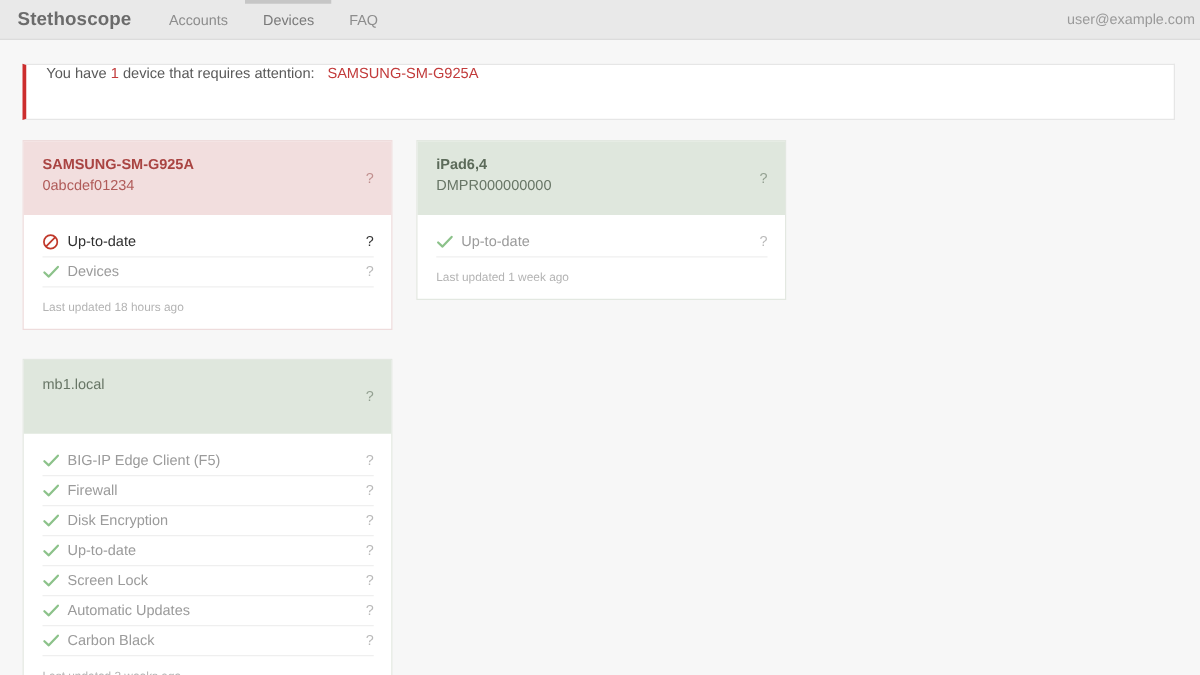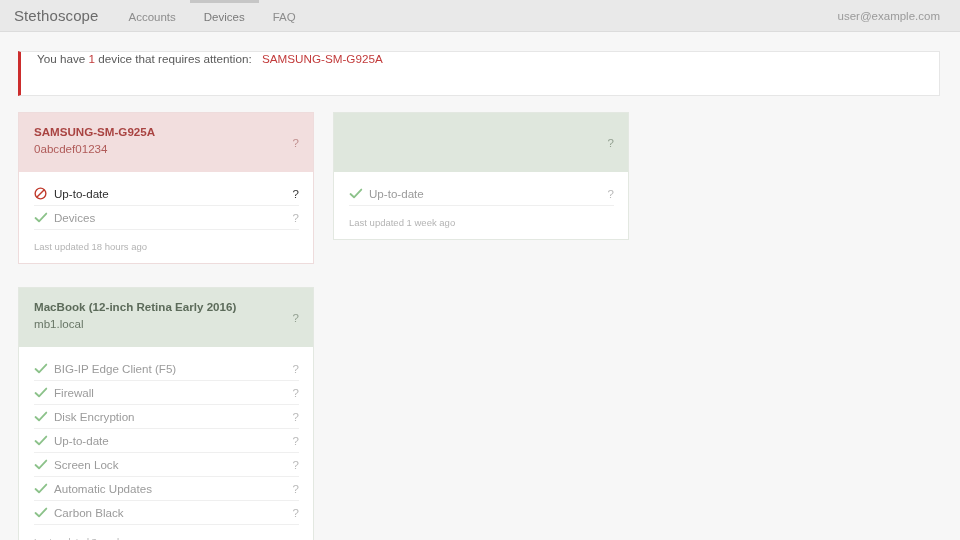--- a/index.html
+++ b/index.html
@@ -26,21 +26,21 @@
     align-items: stretch;
     position: relative;
   }
   .brand {
     font-size: 15px;
     color: #6b6b6b;
     padding: 0 16px 0 14px;
     display: flex;
     align-items: center;
     letter-spacing: .1px;
-    font-weight: 400;
+    font-weight: 700;
     cursor: pointer;
   }
   .nav-links {
     display: flex;
     align-items: stretch;
   }
   .nav-link {
     font-size: 11.5px;
     color: #8d8d8d;
     padding: 0 14px;
@@ -52,21 +52,21 @@
     box-sizing: border-box;
   }
   .nav-link.active {
     border-top: 3px solid #c6c6c6;
     color: #7a7a7a;
   }
   .nav-right {
     margin-left: auto;
     display: flex;
     align-items: center;
-    padding-right: 20px;
+    padding-right: 4px;
     font-size: 11.5px;
     color: #9a9a9a;
     cursor: pointer;
   }
 
   
   .content {
     padding: 0;
   }
   .alert {
@@ -258,21 +258,20 @@
             <span class="row-help">?</span>
           </div>
 
           <div class="updated">Last updated 18 hours ago</div>
         </div>
       </div>
 
       <div class="card ok">
         <div class="card-head">
           <div>
-            <div class="card-title">MacBook (12-inch Retina Early 2016)</div>
             <div class="card-sub">mb1.local</div>
           </div>
           <div class="head-help">?</div>
         </div>
         <div class="card-body">
 
           <div class="check-row">
             <span class="check-icon">
               <svg width="14" height="12" viewBox="0 0 16 14">
                   <path d="M1.6 7.0 L5.7 10.8 L14.2 1.8" fill="none" stroke="#8cc28a" stroke-width="2.1" stroke-linecap="round" stroke-linejoin="round"></path>
@@ -345,20 +344,24 @@
           <div class="updated">Last updated 3 weeks ago</div>
         </div>
       </div>
 
     </div>
 
     <div class="col">
 
       <div class="card ok">
         <div class="card-head">
+          <div>
+            <div class="card-title">iPad6,4</div>
+            <div class="card-sub">DMPR000000000</div>
+          </div>
           <div class="head-help">?</div>
         </div>
         <div class="card-body">
 
           <div class="check-row">
             <span class="check-icon">
               <svg width="14" height="12" viewBox="0 0 16 14">
                   <path d="M1.6 7.0 L5.7 10.8 L14.2 1.8" fill="none" stroke="#8cc28a" stroke-width="2.1" stroke-linecap="round" stroke-linejoin="round"></path>
                 </svg>
             </span>

